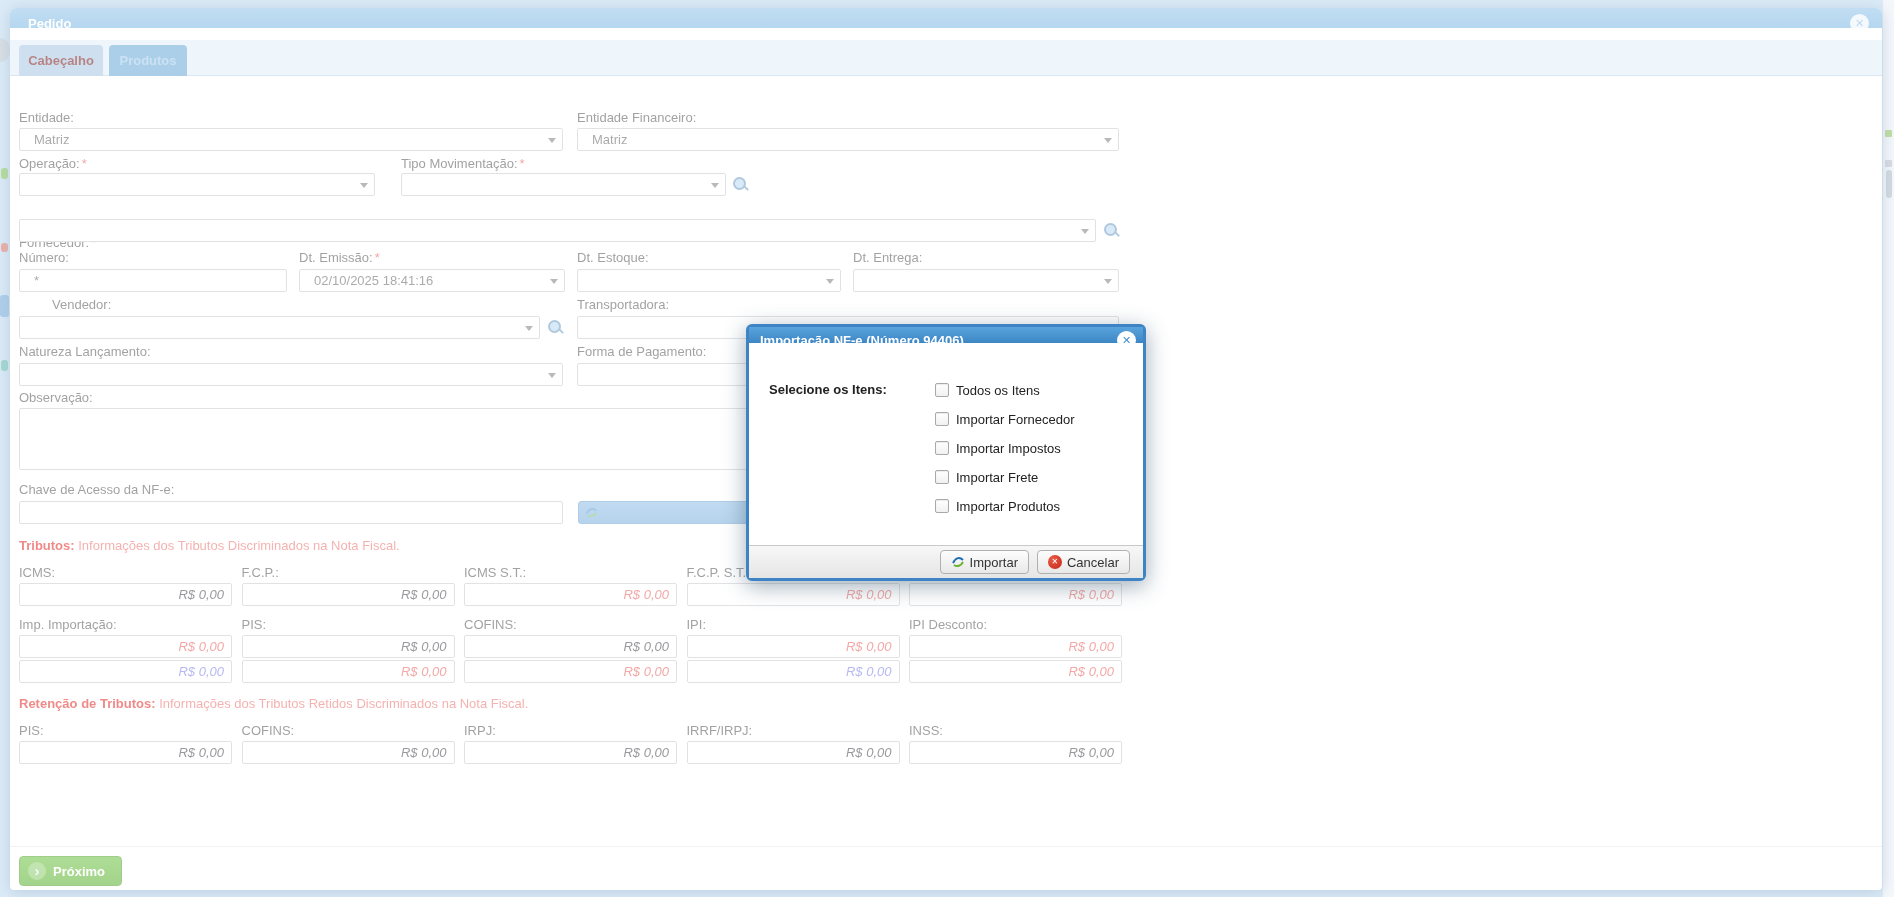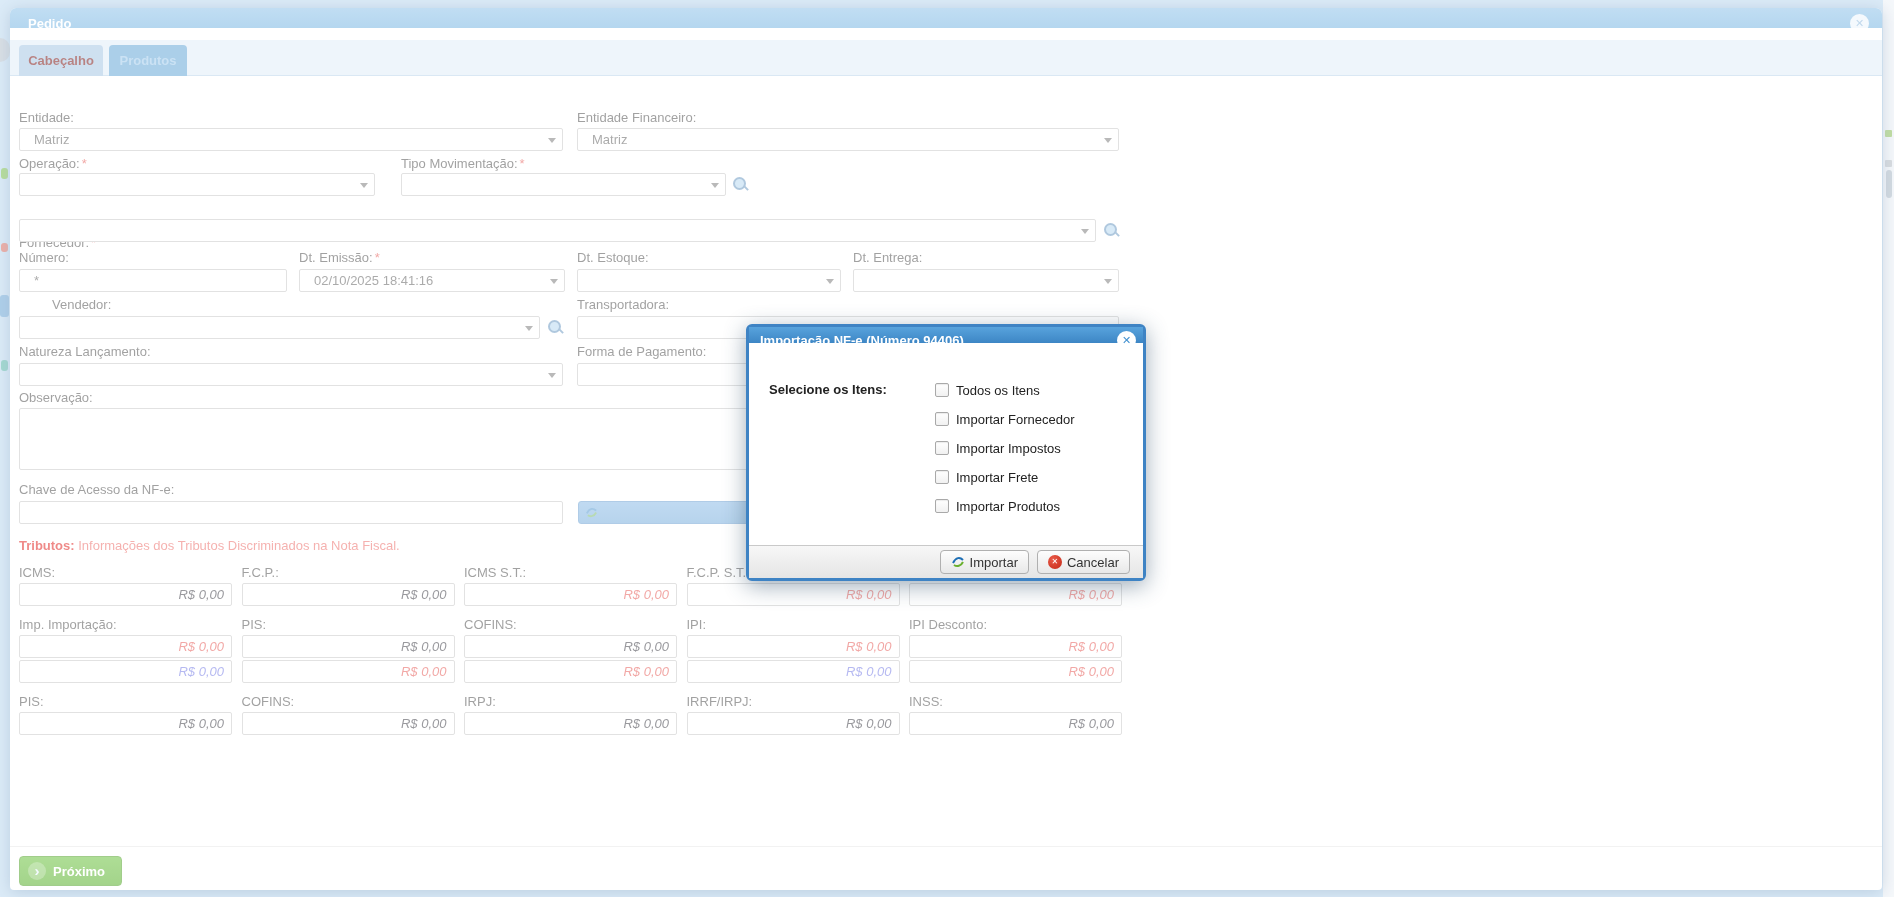--- a/index.html
+++ b/index.html
@@ -204,20 +204,23 @@
           <div class="tax-field"><span class="val-red">R$ 0,00</span></div>
         </div>
         <div class="tax-fields">
           <div class="tax-field"><span class="val-violet">R$ 0,00</span></div>
           <div class="tax-field"><span class="val-red">R$ 0,00</span></div>
           <div class="tax-field"><span class="val-red">R$ 0,00</span></div>
           <div class="tax-field"><span class="val-violet">R$ 0,00</span></div>
           <div class="tax-field"><span class="val-red">R$ 0,00</span></div>
         </div>
       </div>
+    <div class="sec-h second">
+      <span class="strong">Retenção de Tributos:</span><span class="rest"> Informações dos Tributos Retidos Discriminados na Nota Fiscal.</span>
+    </div>
     <div id="ret-rows">
         <div class="tax-labels">
           <span>PIS:</span>
           <span>COFINS:</span>
           <span>IRPJ:</span>
           <span>IRRF/IRPJ:</span>
           <span>INSS:</span>
         </div>
         <div class="tax-fields">
           <div class="tax-field"><span class="val-dark">R$ 0,00</span></div>

